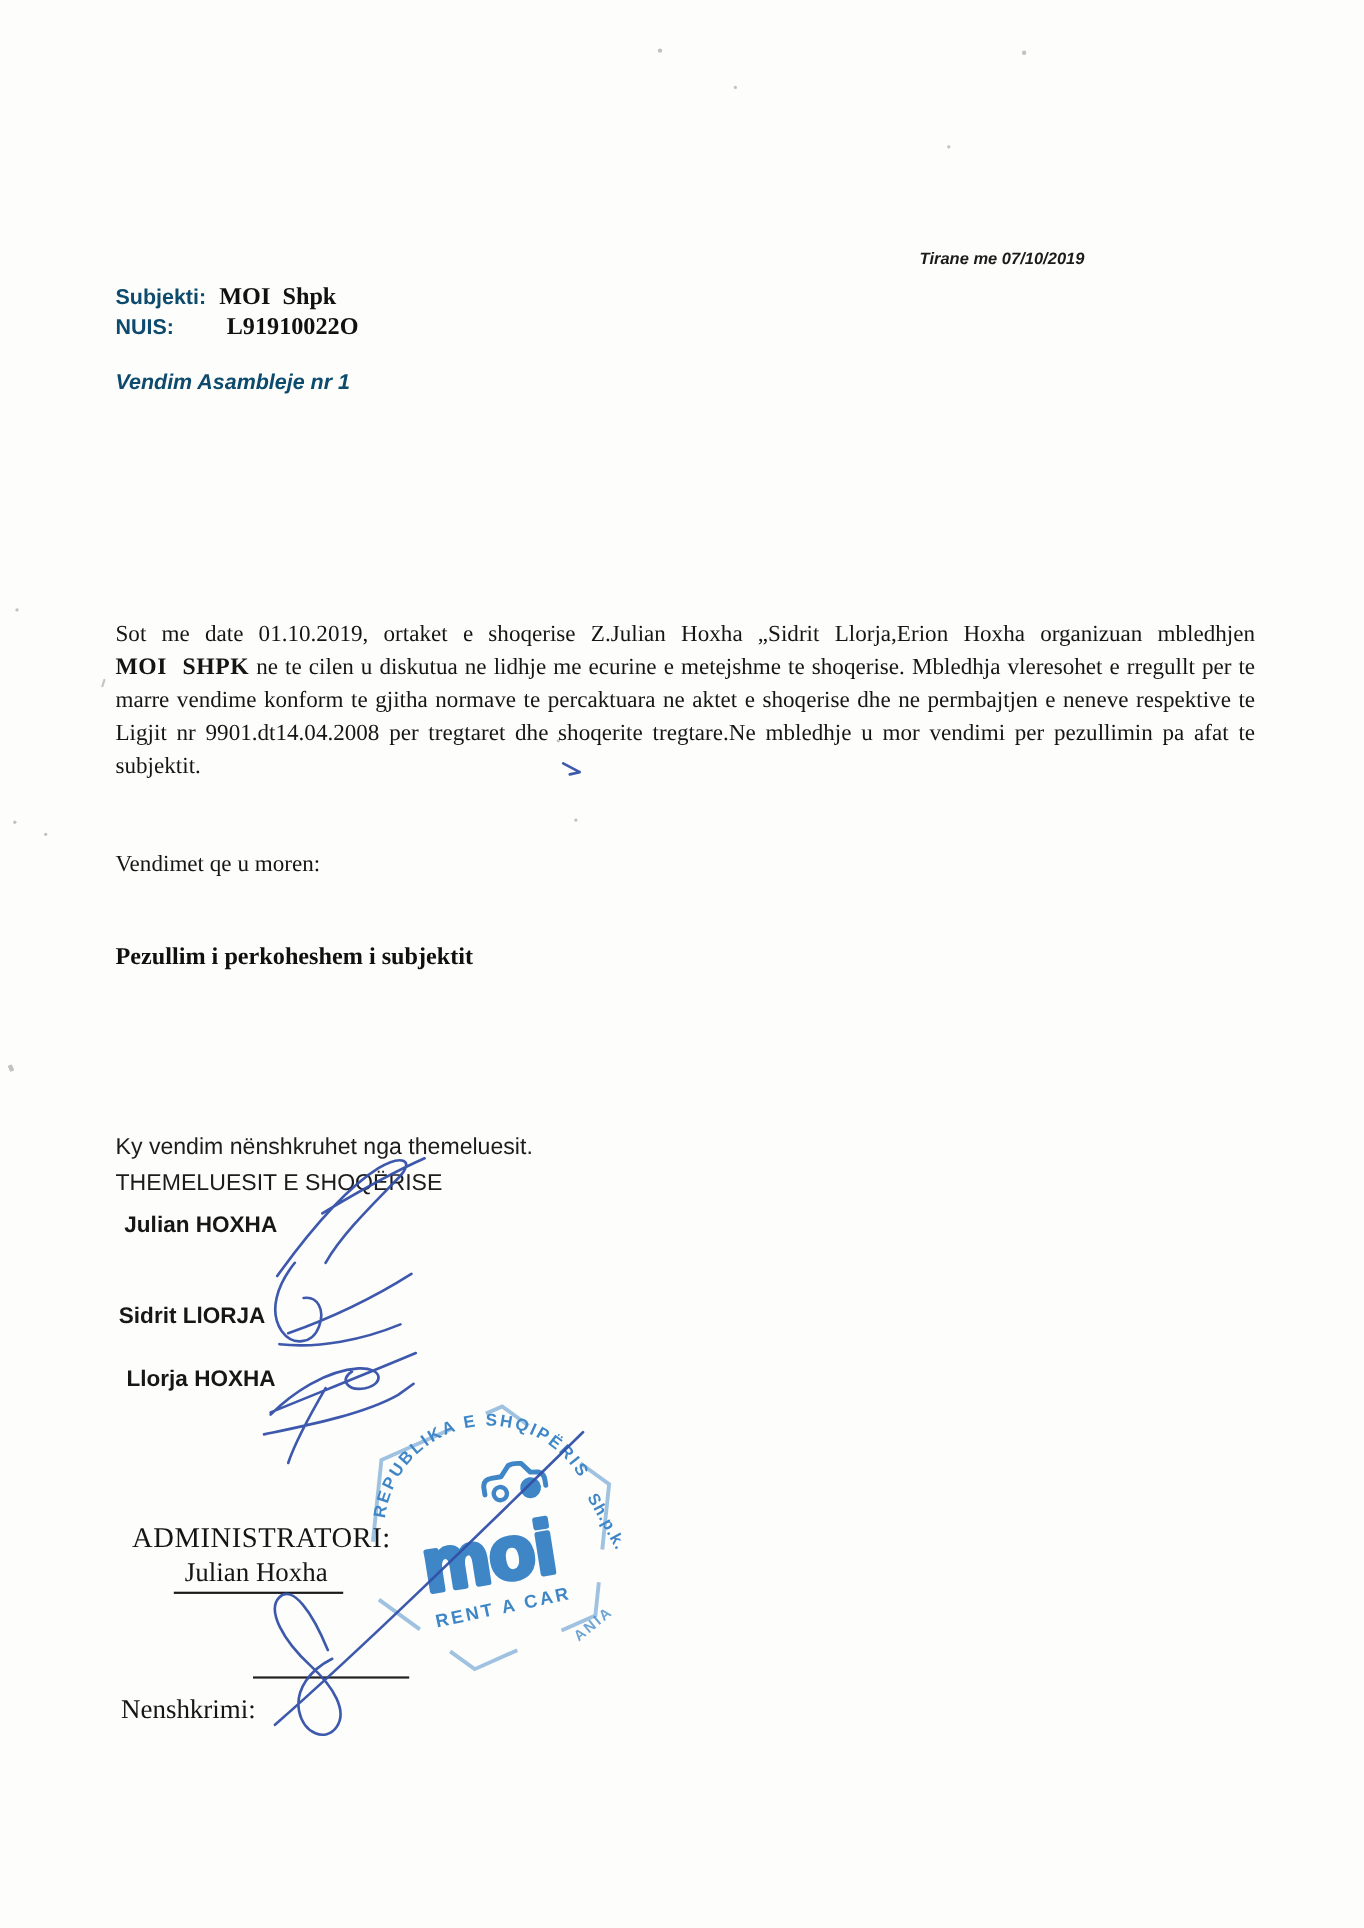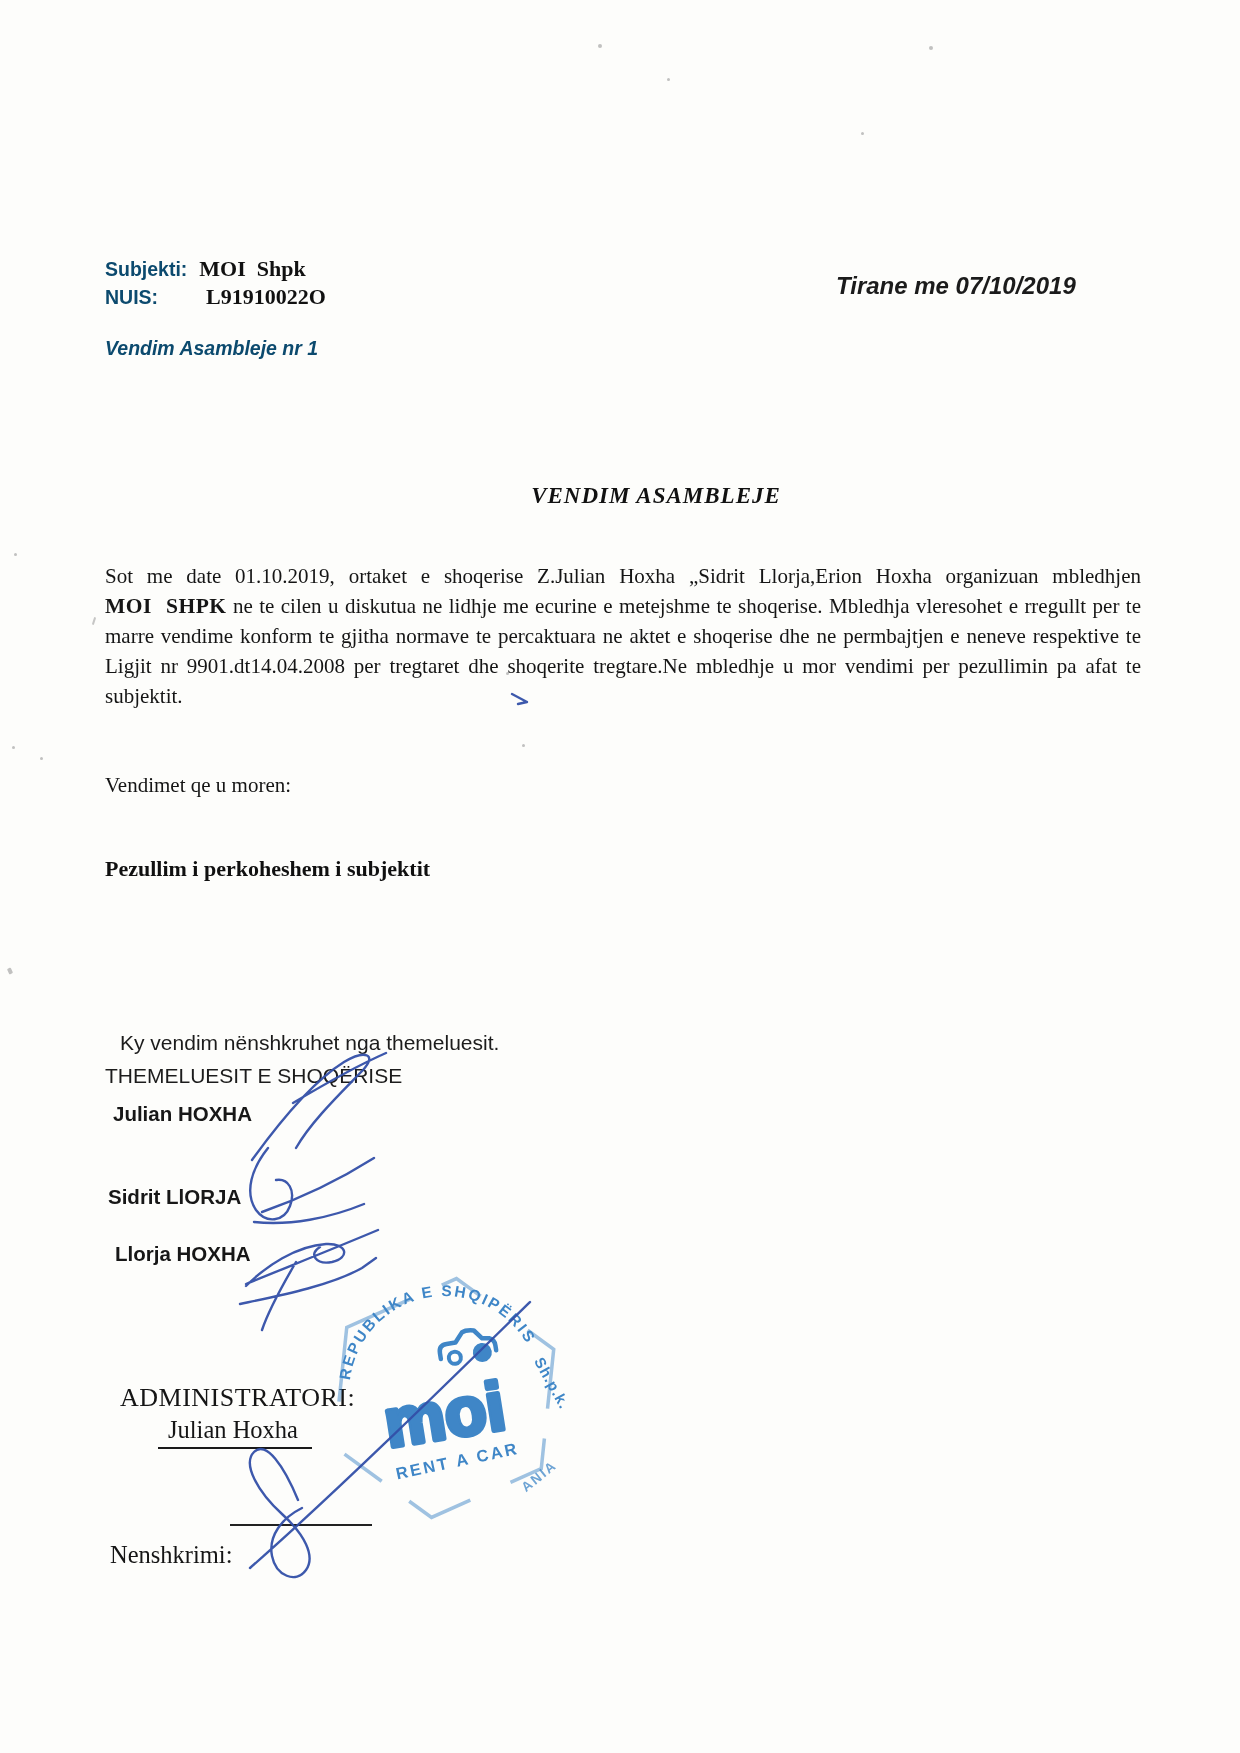--- a/index.html
+++ b/index.html
@@ -6,21 +6,21 @@
   .page{
     position:relative;width:1240px;height:1753px;margin:0 auto;
     background:#fdfdfb;overflow:hidden;
     font-family:"Liberation Serif",serif;color:#161616;
   }
   .abs{position:absolute;}
   .sans{font-family:"Liberation Sans",sans-serif;}
   .serif{font-family:"Liberation Serif",serif;}
   .hdr-label{font-weight:bold;font-size:19.5px;color:#0c4a6e;}
   .hdr-value{font-weight:bold;font-size:22px;white-space:pre;color:#111;}
-  .date-line{font-weight:bold;font-style:italic;font-size:24px;color:#1b1b1b;margin-top:45px;}
+  .date-line{font-weight:bold;font-style:italic;font-size:15px;color:#1b1b1b;}
   .doc-title{font-weight:bold;font-style:italic;font-size:23px;letter-spacing:1px;
     width:1240px;text-align:center;padding-left:72px;box-sizing:border-box;color:#111;}
   .body-par{width:1036px;font-size:21px;line-height:30px;text-align:justify;color:#151515;}
   .body-par b{font-size:21.5px;letter-spacing:.5px;white-space:pre;}
   .plain{font-size:21px;color:#151515;text-align:center;}
   .decision-bold{font-weight:bold;font-size:22px;color:#101010;text-align:right;}
   .sign-intro{font-size:21px;color:#1c1c1c;}
   .founder-name{font-weight:bold;font-size:20.5px;color:#171717;}
   .admin-label{font-size:26px;letter-spacing:.5px;color:#151515;}
   .admin-name{font-size:24.5px;border-bottom:2px solid #1a1a1a;padding:0 14px 3px 10px;color:#151515;}
@@ -39,31 +39,30 @@
   <div class="abs" style="left:105px;top:256px;">
     <span class="sans hdr-label">Subjekti:</span>
     <span class="serif hdr-value" style="margin-left:8px;">MOI  Shpk</span>
   </div>
   <div class="abs" style="left:105px;top:284px;">
     <span class="sans hdr-label">NUIS:</span>
     <span class="serif hdr-value" style="margin-left:44px;">L91910022O</span>
   </div>
   <div class="abs sans hdr-label" style="left:105px;top:313px;font-style:italic;margin-top:24px;">Vendim Asambleje nr 1</div>
 
-  <div class="abs serif doc-title" style="left:0;top:483px;">VENDIM ASAMBLEJE</div>
 
   <div class="abs serif body-par" style="left:105px;top:561px;">
     <span>Sot me date 01.10.2019, ortaket e shoqerise Z.Julian Hoxha „Sidrit Llorja,Erion Hoxha  organizuan  mbledhjen </span><b>MOI  SHPK</b><span> ne te cilen u diskutua ne lidhje me ecurine e metejshme te shoqerise. Mbledhja vleresohet e rregullt per te marre vendime konform te gjitha normave te percaktuara ne aktet e shoqerise dhe ne permbajtjen e neneve respektive te Ligjit nr 9901.dt14.04.2008 per tregtaret dhe shoqerite tregtare.Ne mbledhje u mor vendimi per pezullimin pa afat te subjektit.</span>
   </div>
 
   <div class="abs serif plain" style="left:105px;top:773px;">Vendimet qe u moren:</div>
 
   <div class="abs serif decision-bold" style="left:105px;top:856px;">Pezullim i perkoheshem i subjektit</div>
 
-  <div class="abs sans sign-intro" style="left:120px;top:1031px;">Ky vendim nënshkruhet nga themeluesit.</div>
+  <div class="abs sans sign-intro" style="left:105px;top:1031px;">Ky vendim nënshkruhet nga themeluesit.</div>
   <div class="abs sans sign-intro" style="left:105px;top:1064px;">THEMELUESIT E SHOQËRISE</div>
 
   <div class="abs sans founder-name" style="left:113px;top:1102px;">Julian HOXHA</div>
   <div class="abs sans founder-name" style="left:108px;top:1185px;">Sidrit LlORJA</div>
   <div class="abs sans founder-name" style="left:115px;top:1242px;">Llorja HOXHA</div>
 
   <div class="abs serif admin-label" style="left:120px;top:1383px;">ADMINISTRATORI:</div>
   <div class="abs serif admin-name" style="left:158px;top:1416px;">Julian Hoxha</div>
 
   <div class="abs serif sig-label" style="left:110px;top:1493px;margin-top:48px;">Nenshkrimi:</div>

